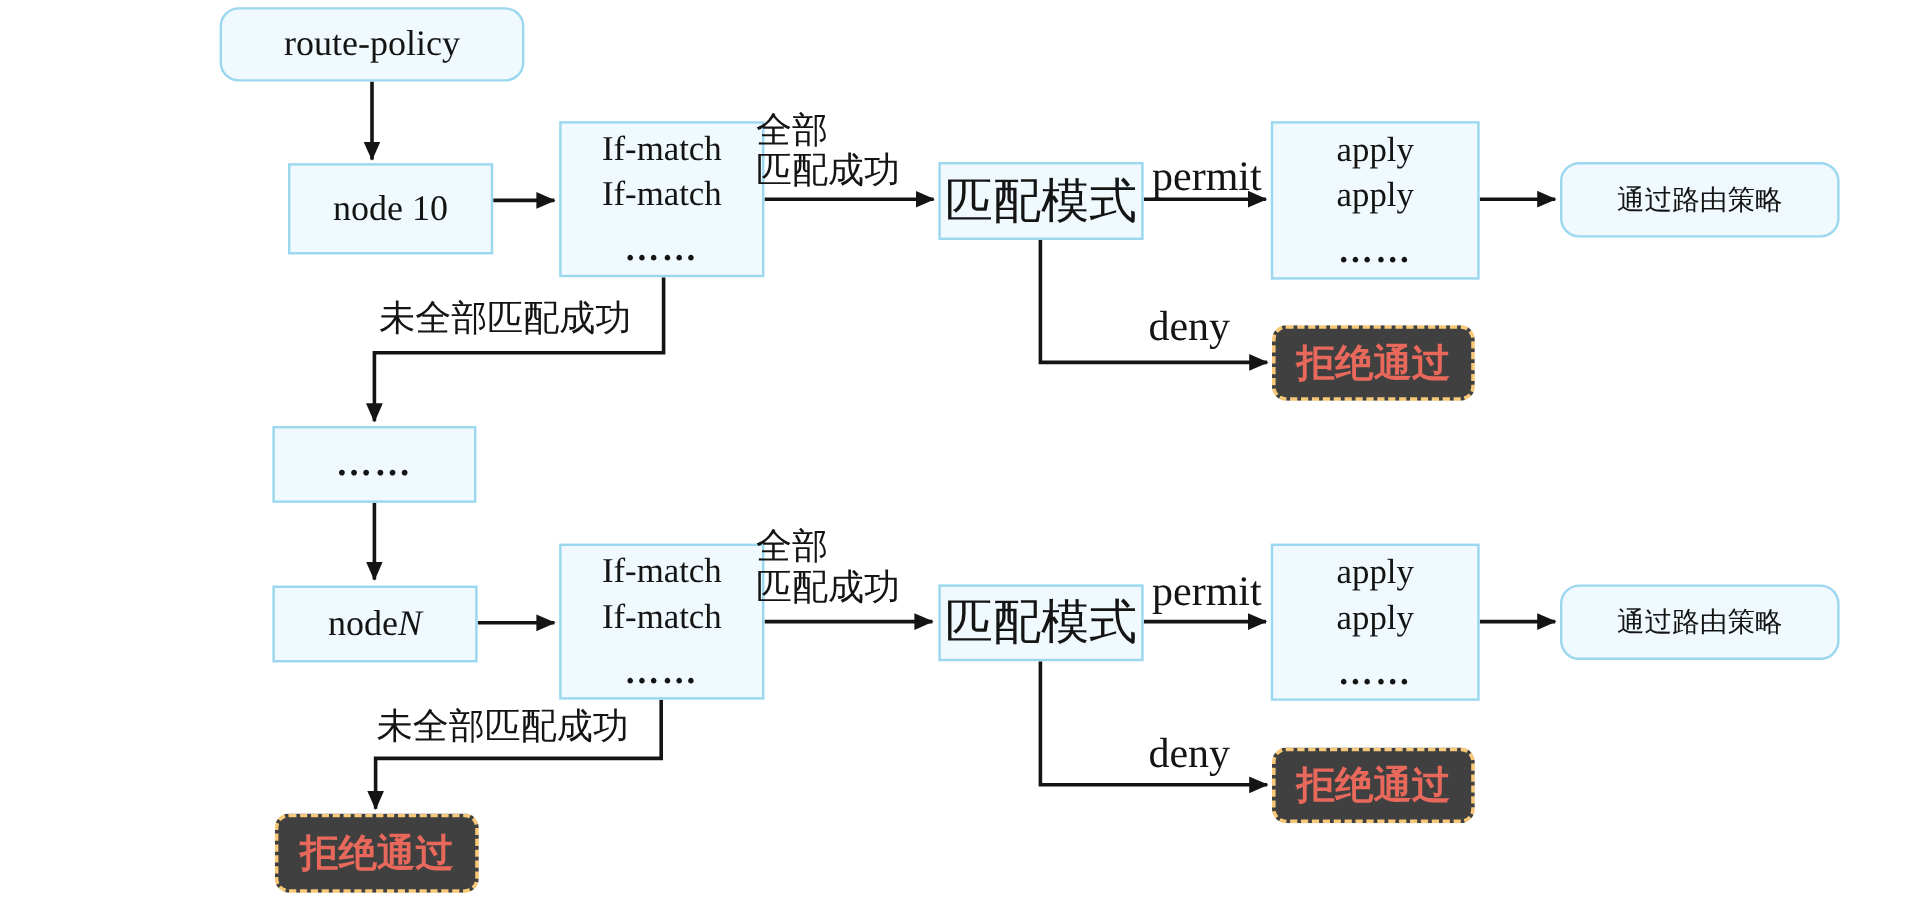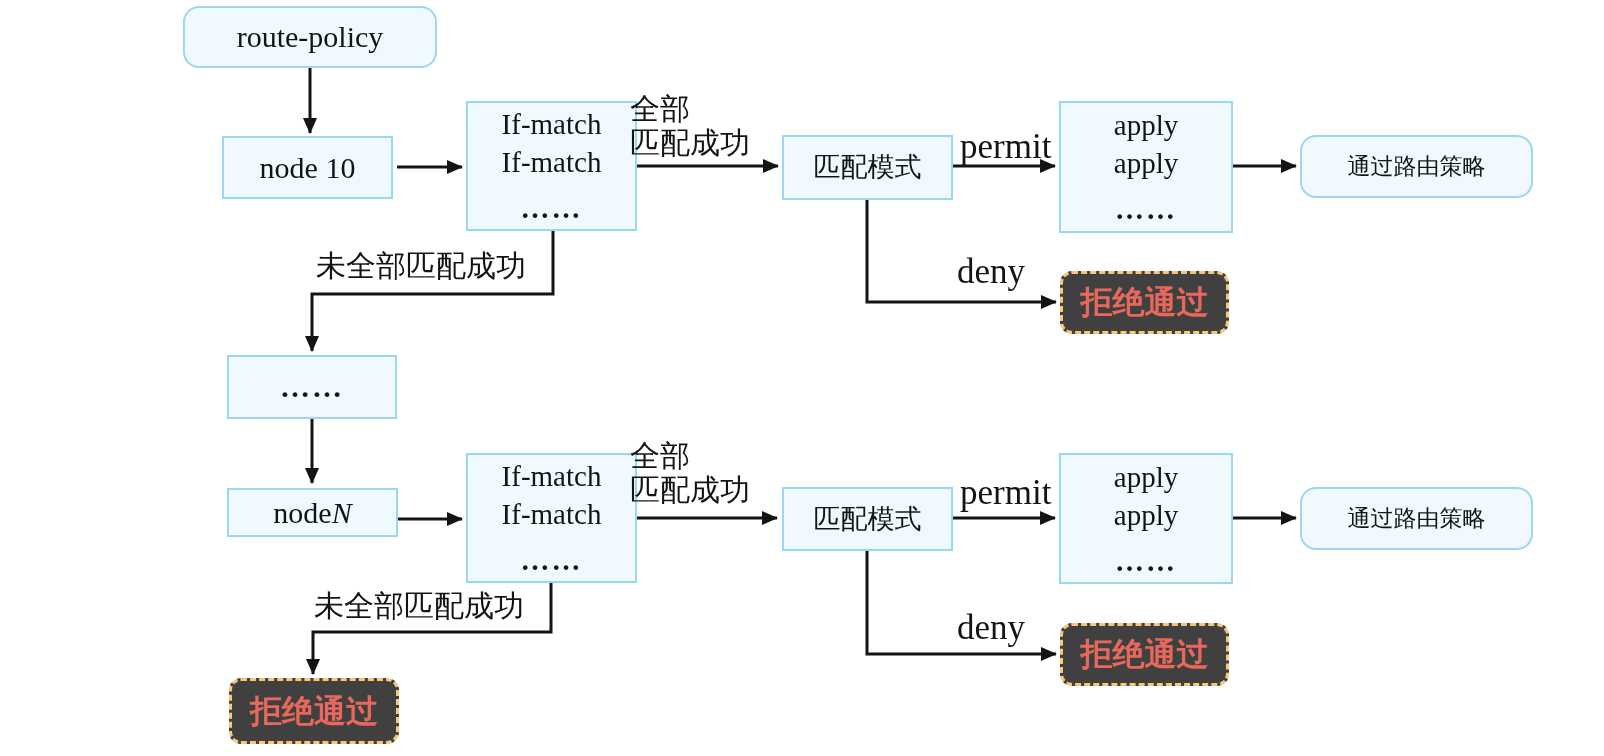--- a/index.html
+++ b/index.html
@@ -11,21 +11,21 @@
   .box{
     position:absolute;box-sizing:border-box;
     border:2.5px solid #9bd7ef;background:#f0f9fd;
     display:flex;align-items:center;justify-content:center;text-align:center;
     font-size:30px;line-height:1.2;color:#141414;
   }
   .rounded{border-radius:16px;}
   .multi{flex-direction:column;justify-content:center;}
   .multi .bline{display:block;font-size:29px;line-height:38px;}
   .dots{font-weight:700;letter-spacing:2px;line-height:30px;margin-top:8px;}
-  .cjk-lg{font-size:27px;}
+  .cjk-lg{font-size:40px;}
   .cjk-md{font-size:23px;}
   .reject{
     border:3px dashed #f6c878;background:#404040;border-radius:12px;
     color:#e8695b;font-weight:700;font-size:32px;
   }
   .edge-label{position:absolute;text-align:left;font-size:30px;line-height:34px;color:#141414;}
   .edge-label.en{font-size:35px;line-height:27px;}
 </style>
 </head>
 <body>
@@ -51,21 +51,21 @@
       <polyline points="637,518 777,518" marker-end="url(#arr)"></polyline>
       <polyline points="953,518 1055,518" marker-end="url(#arr)"></polyline>
       <polyline points="1233,518 1296,518" marker-end="url(#arr)"></polyline>
       <polyline points="867,551 867,654 1056,654" marker-end="url(#arr)"></polyline>
       <polyline points="551,583 551,632 313,632 313,674" marker-end="url(#arr)"></polyline>
     </g>
   </svg>
 
   <div class="box rounded" style="left:183px;top:6px;width:254px;height:62px;">route-policy</div>
 
-  <div class="box" style="left:222px;top:136px;width:171px;height:63px;">node 10</div>
+  <div class="box" style="left:240px;top:136px;width:171px;height:76px;">node 10</div>
 
   <div class="box multi" style="left:466px;top:101px;width:171px;height:130px;">
     <span class="bline">If-match</span>
     <span class="bline">If-match</span>
     <span class="bline dots">……</span>
   </div>
 
   <div class="box cjk-lg" style="left:782px;top:135px;width:171px;height:65px;">匹配模式</div>
 
   <div class="box multi" style="left:1059px;top:101px;width:174px;height:132px;">
@@ -73,21 +73,21 @@
     <span class="bline">apply</span>
     <span class="bline dots">……</span>
   </div>
 
   <div class="box rounded cjk-md" style="left:1300px;top:135px;width:233px;height:63px;">通过路由策略</div>
 
   <div class="box reject" style="left:1060px;top:271px;width:169px;height:63px;">拒绝通过</div>
 
   <div class="box" style="left:227px;top:355px;width:170px;height:64px;font-weight:700;letter-spacing:2px;">……</div>
 
-  <div class="box" style="left:227px;top:488px;width:171px;height:49px;">
+  <div class="box" style="left:227px;top:488px;width:171px;height:64px;">
     <span>node </span>
       <em>N</em>
   </div>
 
   <div class="box multi" style="left:466px;top:453px;width:171px;height:130px;">
     <span class="bline">If-match</span>
     <span class="bline">If-match</span>
     <span class="bline dots">……</span>
   </div>
 

